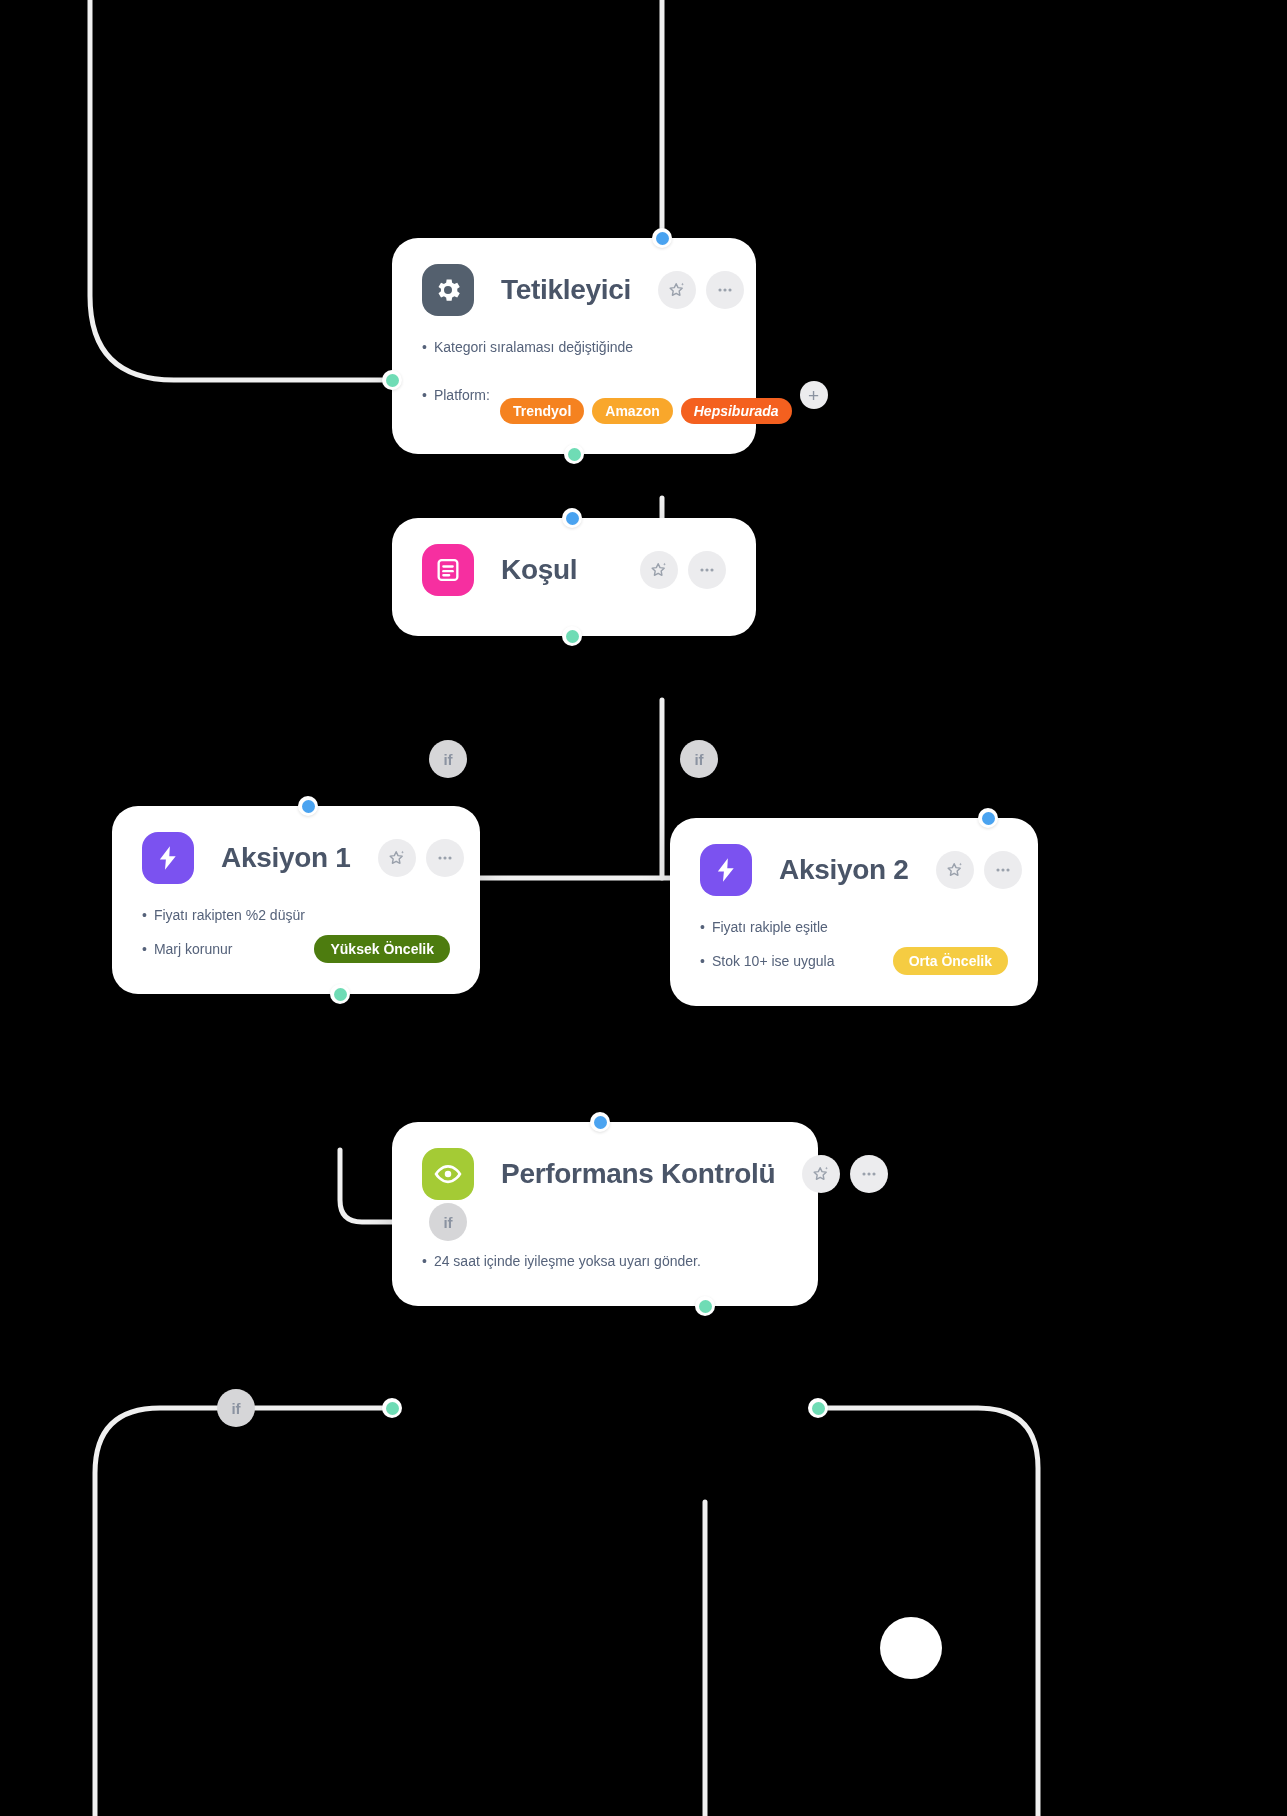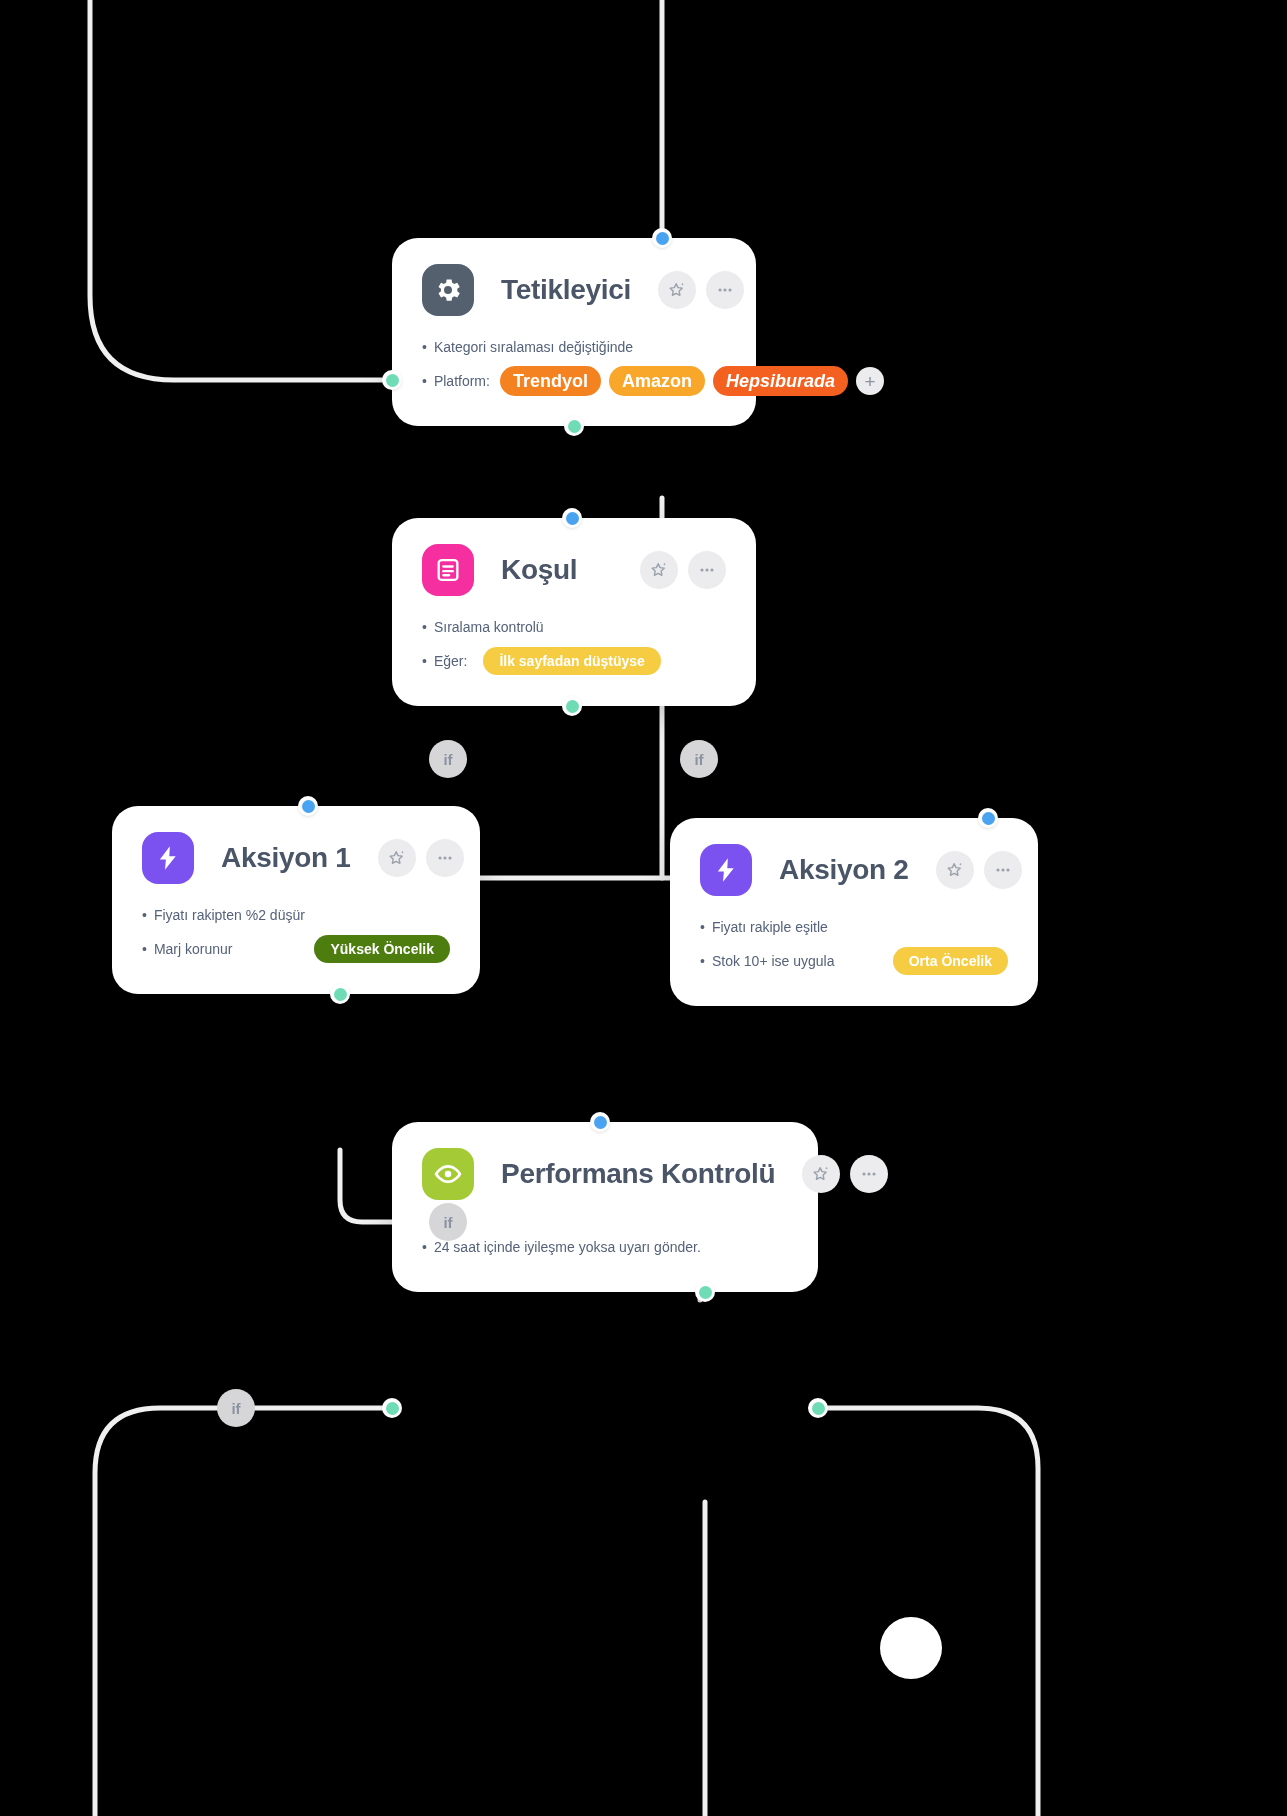--- a/index.html
+++ b/index.html
@@ -79,25 +79,26 @@
     content: "\2022";
     margin-right: 7px;
     color: #55627a;
   }
 
   
   .chips { display: flex; align-items: center; gap: 8px; }
   .chip {
     border-radius: 999px;
     color: #ffffff;
-    font-size: 18px;
+    font-size: 14px;
     font-weight: 600;
     padding: 6px 13px;
     white-space: nowrap;
     line-height: 1;
+    margin-top: 32px;
   }
   .chip-plus {
     width: 28px; height: 28px;
     border-radius: 50%;
     background: #ececee;
     color: #8b93a1;
     font-size: 19px;
     display: flex; align-items: center; justify-content: center;
     line-height: 1;
   }
@@ -262,29 +263,20 @@
         <div class="round-btn">
           <svg width="20" height="20" viewBox="0 0 24 24" fill="#9aa1ac">
             <circle cx="6" cy="12" r="1.9"></circle>
               <circle cx="12" cy="12" r="1.9"></circle>
               <circle cx="18" cy="12" r="1.9"></circle>
           </svg>
         </div>
       </div>
     </div>
 
-    <div class="bullets">
-      <div class="bullet-row">
-        <span class="txt">Sıralama kontrolü</span>
-      </div>
-      <div class="bullet-row">
-        <span class="txt">Eğer:</span>
-        <span class="pill" style="background:#f5cc42; margin-left:6px;">İlk sayfadan düştüyse</span>
-      </div>
-    </div>
   </div>
 
   <div class="card" id="card-action1">
     <div class="port in" style="left:186px; top:-10px;">
         <i></i>
       </div>
     <div class="port out" style="left:218px; bottom:-10px;">
         <i></i>
       </div>
 
@@ -395,21 +387,21 @@
         <div class="round-btn">
           <svg width="20" height="20" viewBox="0 0 24 24" fill="#9aa1ac">
             <circle cx="6" cy="12" r="1.9"></circle>
               <circle cx="12" cy="12" r="1.9"></circle>
               <circle cx="18" cy="12" r="1.9"></circle>
           </svg>
         </div>
       </div>
     </div>
 
-    <div class="bullets" style="margin-top:32px;">
+    <div class="bullets" style="margin-top:46px;">
       <div class="bullet-row">
         <span class="txt">24 saat içinde iyileşme yoksa uyarı gönder.</span>
       </div>
     </div>
   </div>
 
   <div class="if-badge" style="left:429px; top:740px;">if</div>
   <div class="if-badge" style="left:680px; top:740px;">if</div>
   <div class="if-badge" style="left:429px; top:1203px;">if</div>
   <div class="if-badge" style="left:217px; top:1389px;">if</div>

